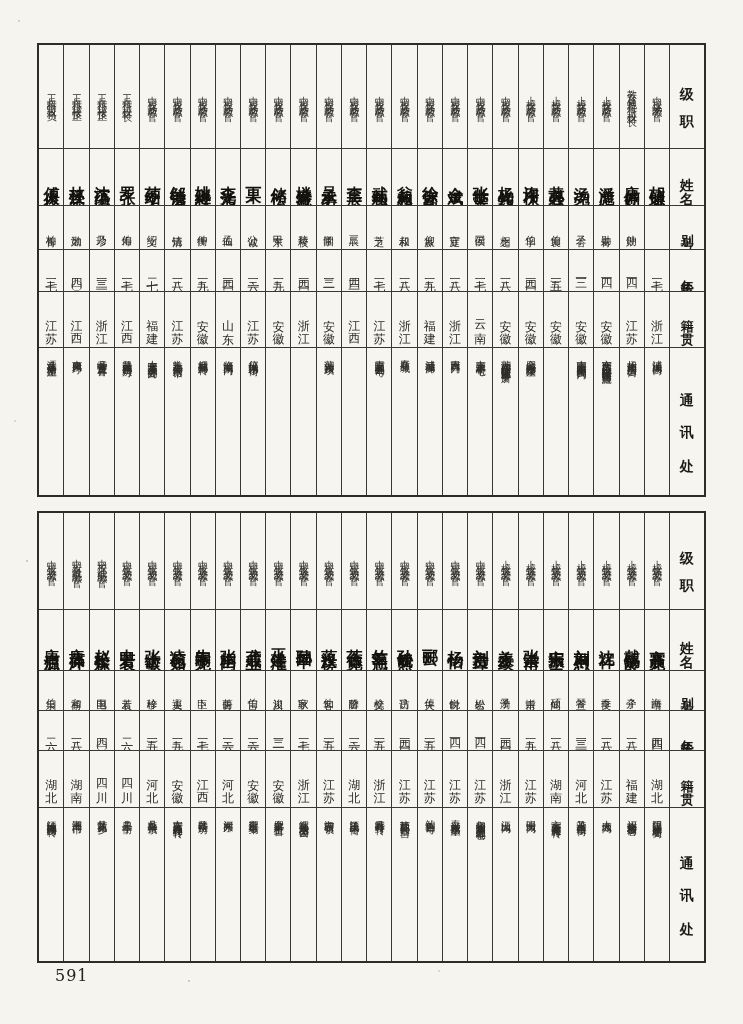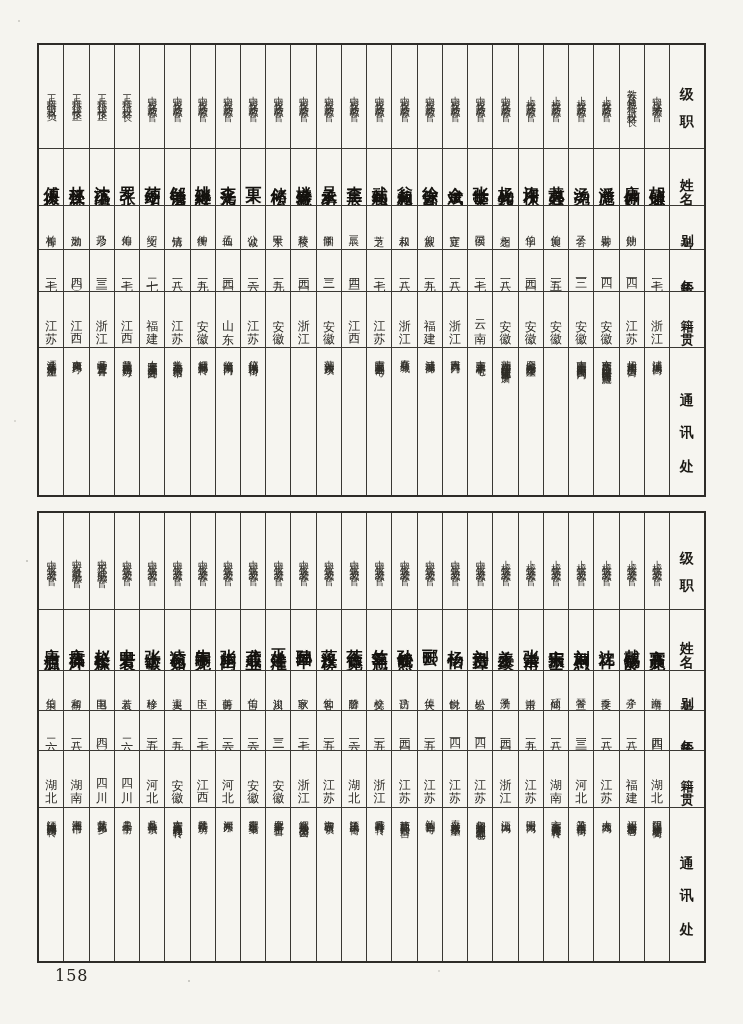--- a/index.html
+++ b/index.html
@@ -480,14 +480,14 @@
       <div class="col person-col">
     <div class="cell r-rank   p-rank">中校筑交教官</div>
     <div class="cell r-name   p-name">唐启源</div>
     <div class="cell r-alias  p-alias">伯泉</div>
     <div class="cell r-age    p-age">二六</div>
     <div class="cell r-native p-native">湖北</div>
     <div class="cell r-addr   p-addr">江陵城内聚珍园转</div>
   </div>
     </section>
 
-  <div class="page-number">158</div>
+  <div class="page-number">591</div>
 </div>
 
 </body></html>

